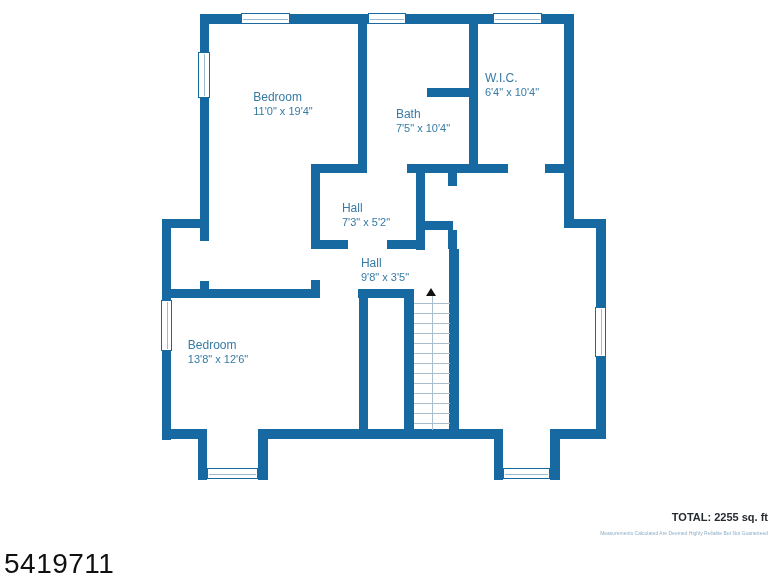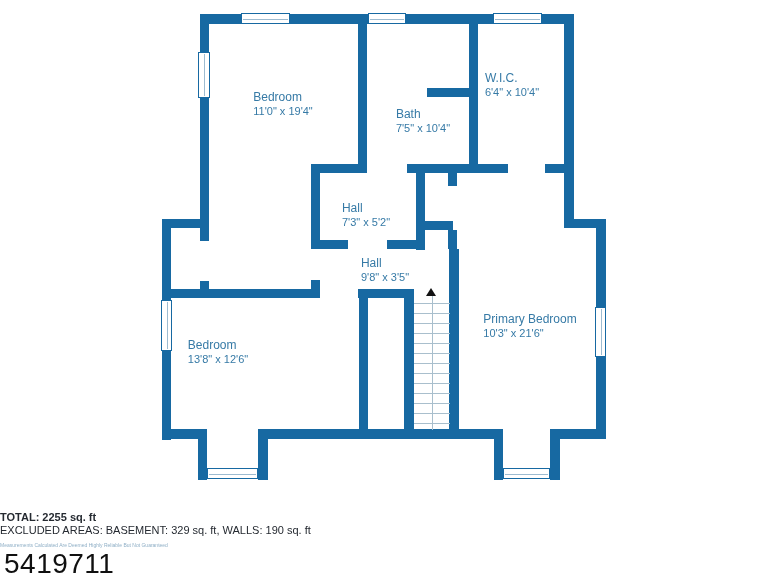--- a/index.html
+++ b/index.html
@@ -21,21 +21,21 @@
     background:
       linear-gradient(#a9bfcd,#a9bfcd) no-repeat center / 1px 100%,
       repeating-linear-gradient(to bottom, transparent 0 9px, #a9bfcd 9px 10px);
   }
   .stairs-arrow{
     position:absolute;left:426px;top:288px;width:0;height:0;
     border-left:5px solid transparent;border-right:5px solid transparent;
     border-bottom:8px solid #121212;
   }
   .summary{
-    position:absolute;left:0;right:0;top:511px;text-align:left;
+    position:absolute;left:0;right:0;top:511px;text-align:right;
     color:#252a31;font-size:11px;line-height:12.5px;
   }
   .summary .total{font-weight:bold;}
   .summary .disclaimer{font-size:5px;line-height:6px;margin-top:6px;color:#8fafc6;}
   .listing-id{
     position:absolute;left:4px;top:548px;font-size:28px;color:#101010;letter-spacing:0.5px;
   }
 </style>
 </head>
 <body>
@@ -110,26 +110,21 @@
     <div class="dims">7'3" x 5'2"</div>
   </div>
   <div class="room-label" style="left:385px;top:256px">
     <div>Hall</div>
     <div class="dims">9'8" x 3'5"</div>
   </div>
   <div class="room-label" style="left:218px;top:338px">
     <div>Bedroom</div>
     <div class="dims">13'8" x 12'6"</div>
   </div>
-  <div class="room-label" style="left:530px;top:312px">
-    <div>Primary Bedroom</div>
-    <div class="dims">10'3" x 21'6"</div>
-  </div>
 
   <div class="summary">
     <div class="total">TOTAL: 2255 sq. ft</div>
-    <div>EXCLUDED AREAS: BASEMENT: 329 sq. ft, WALLS: 190 sq. ft</div>
     <div class="disclaimer">Measurements Calculated Are Deemed Highly Reliable But Not Guaranteed</div>
   </div>
 
   <div class="listing-id">5419711</div>
 
 </div>
 
 </body></html>

